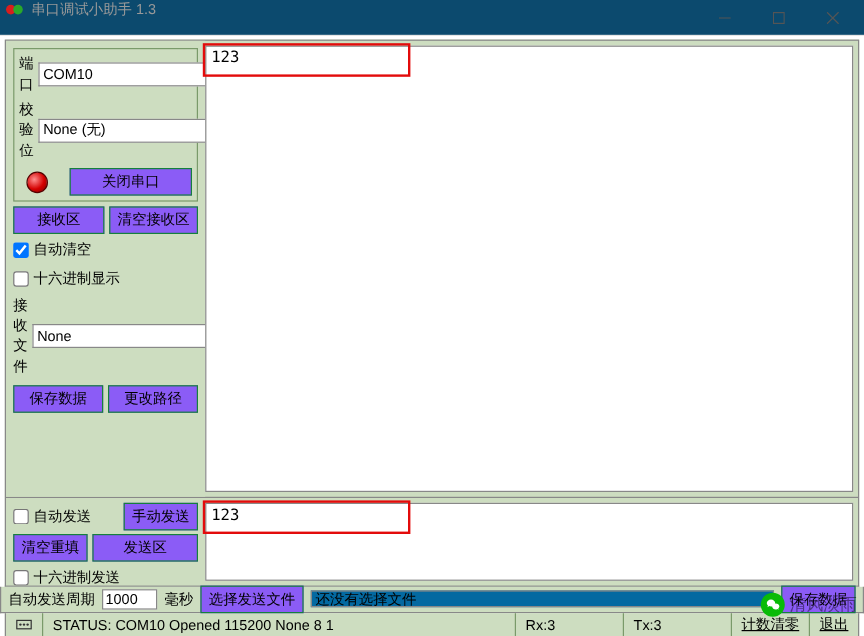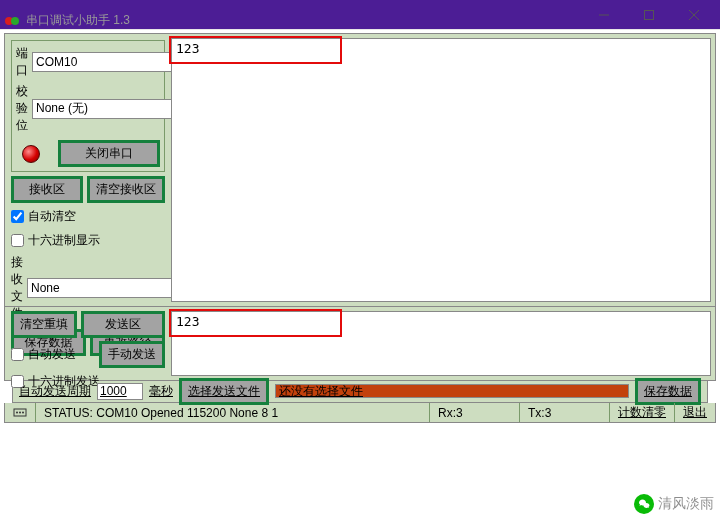--- a/index.html
+++ b/index.html
@@ -7,39 +7,39 @@
     font-family: "SimSun", "宋体", Tahoma, sans-serif;
     font-size: 12px;
     background: #fff;
     width: 720px;
     height: 530px;
     overflow: hidden;
     position: relative;
   }
   .titlebar {
     height: 30px;
-    background: #4c1d95;
+    background: #0c4a6e;
     border-bottom: 1px solid #e6e6e6;
     display: flex;
-    align-items: flex-end;
+    align-items: flex-start;
     padding: 0 4px;
     color: #999;
   }
   .titlebar .appicon {
     width: 16px; height: 16px; margin-right: 6px;
     display: flex; align-items:center; justify-content:center;
   }
   .titlebar .title { flex: 1; }
   .winbtns { display: flex; height: 100%; }
   .winbtn { width: 45px; display: flex; align-items: center; justify-content: center; color: #555; }
   .winbtn svg { width: 10px; height: 10px; stroke: #555; stroke-width:1; fill:none; }
 
   .body {
     display: flex;
-    height: 274px;
+    height: 382px;
     border: 1px solid #888;
     margin: 3px 4px 0 4px;
     background: #cdddc0;
   }
   .sidebar {
     width: 166px;
     background: #cdddc0;
     padding: 6px 6px 4px 6px;
     border-right: none;
     display: flex;
@@ -99,22 +99,22 @@
     display: flex; align-items:center; justify-content:center;
   }
   .combo .arrow::after {
     content:""; width:0;height:0;
     border-left:4px solid transparent;
     border-right:4px solid transparent;
     border-top:5px solid #000;
   }
 
   .btn {
-    border: 3px solid #15803d;
-    background: #a3a3a3;
+    border: 1px solid #15803d;
+    background: #8b5cf6;
     padding: 2px 6px;
     font: inherit;
     cursor: default;
     white-space: nowrap;
   }
   .btn-row { display:flex; gap:4px; }
   .btn.flex { flex:1; text-align:center; }
 
   .led {
     width: 18px; height:18px; border-radius:50%;
@@ -151,37 +151,36 @@
   }
   .redbox-tx {
     position:absolute;
     top:-3px; left:-3px;
     width:173px; height:28px;
     border:2px solid #e30b0b;
     pointer-events:none;
   }
 
   .sendopts {
-    margin: 0 12px;
+    margin: 0 0;
     border:1px solid #888;
     border-top:none;
     background:#cdddc0;
     padding:2px 6px 3px 6px;
     display:flex;
     align-items:center;
     gap:6px;
     height:22px;
-    text-decoration:underline;
   }
   .periodbox {
     border:1px solid #888; background:#fff;
     width:46px; height:17px; padding:0 2px; font:inherit;
   }
   .fileshow {
-    flex:1; border:1px solid #888; background:#c2410c;
+    flex:1; border:1px solid #888; background:#0369a1;
     height:14px; padding:0 3px;
     display:flex; align-items:center;
     white-space:nowrap; overflow:hidden;
   }
 
   .statusbar {
     margin: 0 4px;
     border:1px solid #888;
     border-top:none;
     background:#cdddc0;
@@ -298,30 +297,30 @@
   </div>
 
   <div class="rxarea">
     <span>123</span>
     <div class="redbox-rx"></div>
   </div>
 </div>
 
 <div class="sendwrap">
   <div class="sendside">
-    <div class="btn-row">
-      <button class="btn">清空重填</button>
-      <button class="btn flex">发送区</button>
-    </div>
     <div class="btn-row" style="align-items:center;">
       <label class="chk" style="flex:1;">
         <input type="checkbox" style="">
         <span>自动发送</span>
       </label>
       <button class="btn">手动发送</button>
+    </div>
+    <div class="btn-row">
+      <button class="btn">清空重填</button>
+      <button class="btn flex">发送区</button>
     </div>
     <label class="chk">
       <input type="checkbox" style="">
       <span>十六进制发送</span>
     </label>
   </div>
   <div class="txarea">
     <span>123</span>
     <div class="redbox-tx"></div>
   </div>

